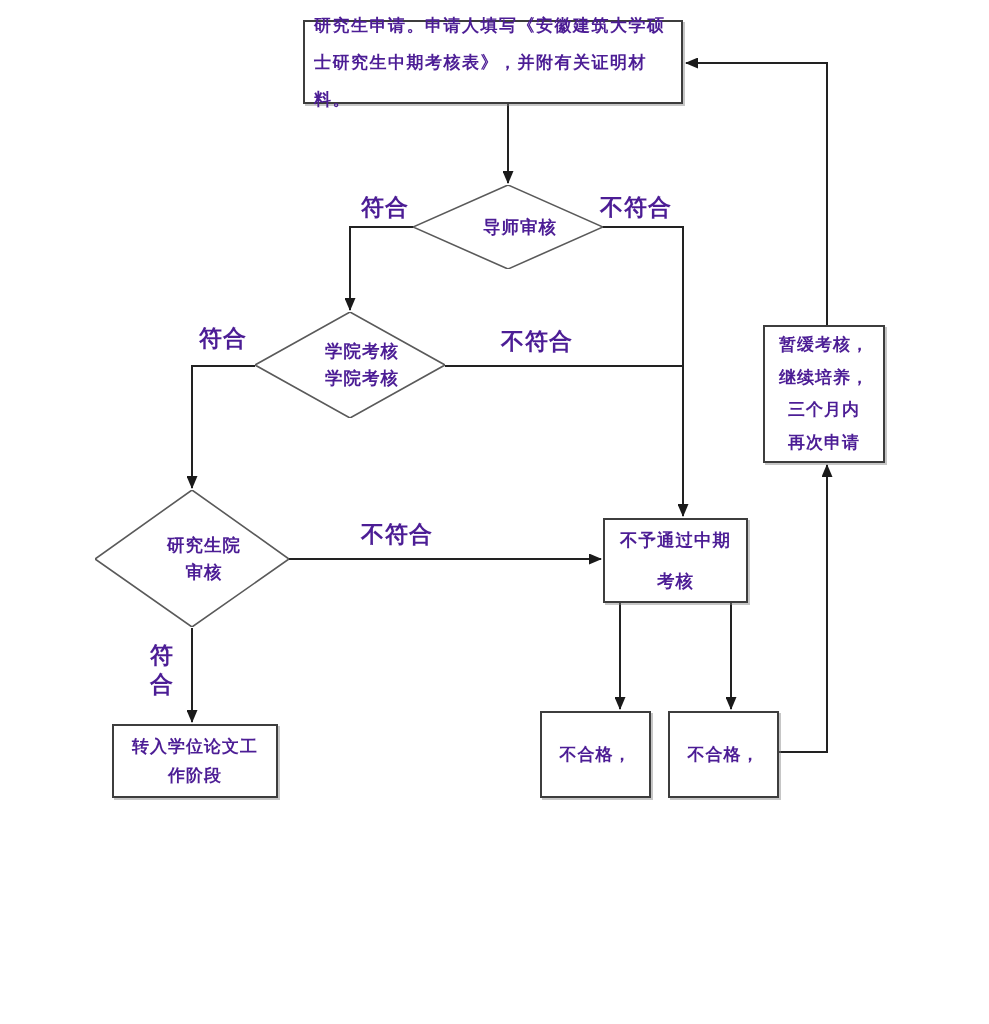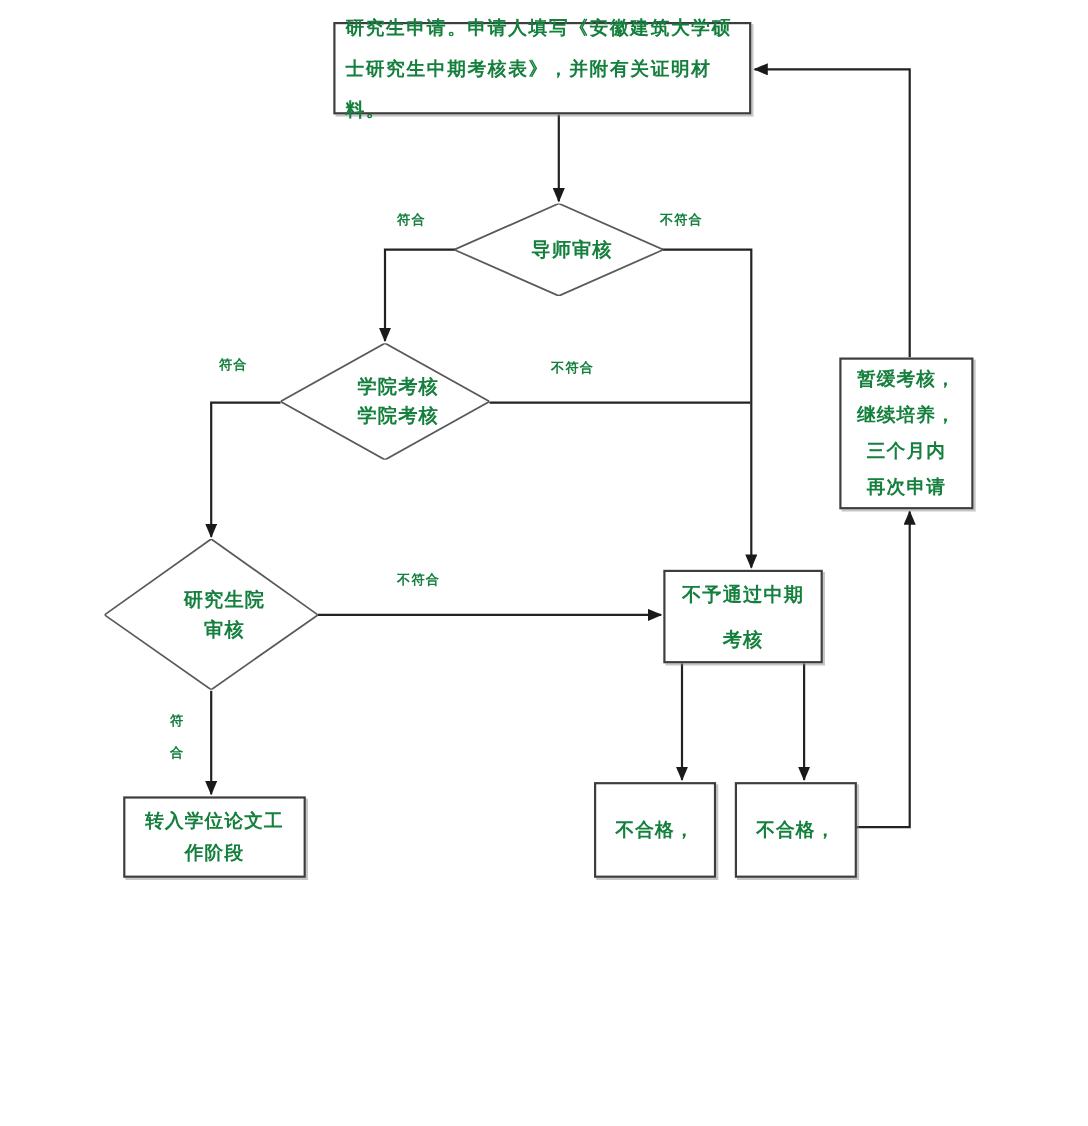--- a/index.html
+++ b/index.html
@@ -6,21 +6,21 @@
     margin: 0;
     padding: 0;
     background: #ffffff;
   }
   #canvas {
     position: relative;
     width: 989px;
     height: 1024px;
     background: #ffffff;
     font-family: "Liberation Sans", "DejaVu Sans", sans-serif;
-    color: #15803d;
+    color: #4c1d95;
     overflow: hidden;
   }
   #connectors {
     position: absolute;
     left: 0; top: 0;
     width: 989px; height: 1024px;
   }
   #connectors polyline {
     fill: none;
     stroke: #222222;
@@ -96,21 +96,21 @@
     letter-spacing: 1px;
     line-height: 27px;
   }
   .diamond-tutor   { left: 413px; top: 185px; width: 190px; height: 84px; }
   .diamond-college { left: 255px; top: 312px; width: 190px; height: 106px; }
   .diamond-grad    { left:  95px; top: 490px; width: 194px; height: 137px; }
 
   .edge-label {
     position: absolute;
     font-weight: bold;
-    font-size: 12px;
+    font-size: 23px;
     letter-spacing: 1px;
     white-space: nowrap;
   }
   .lbl-tutor-pass   { left: 361px; top: 192px; }
   .lbl-tutor-fail   { left: 600px; top: 192px; }
   .lbl-college-pass { left: 199px; top: 323px; }
   .lbl-college-fail { left: 501px; top: 326px; }
   .lbl-grad-fail    { left: 361px; top: 519px; }
   .lbl-grad-pass {
     left: 150px; top: 641px;

